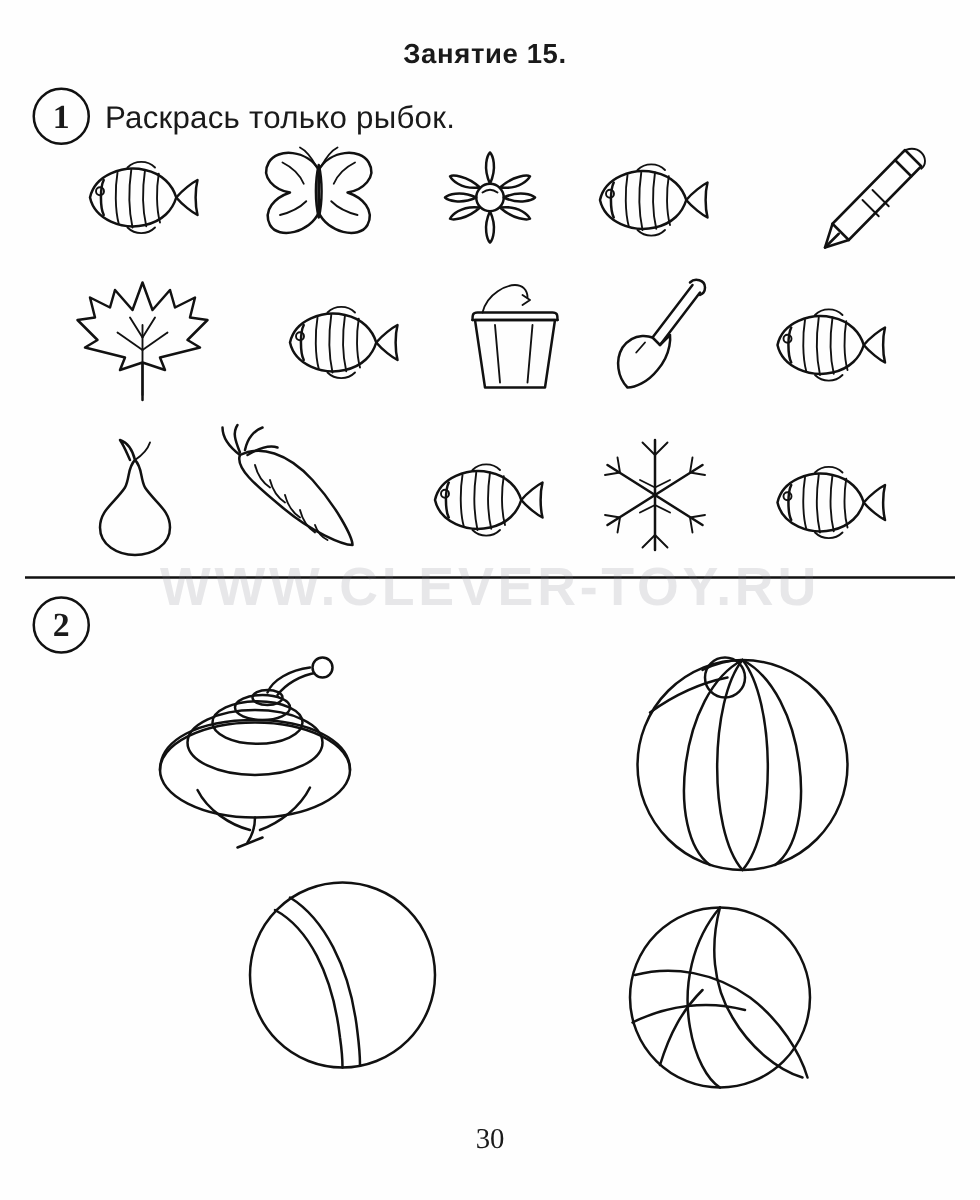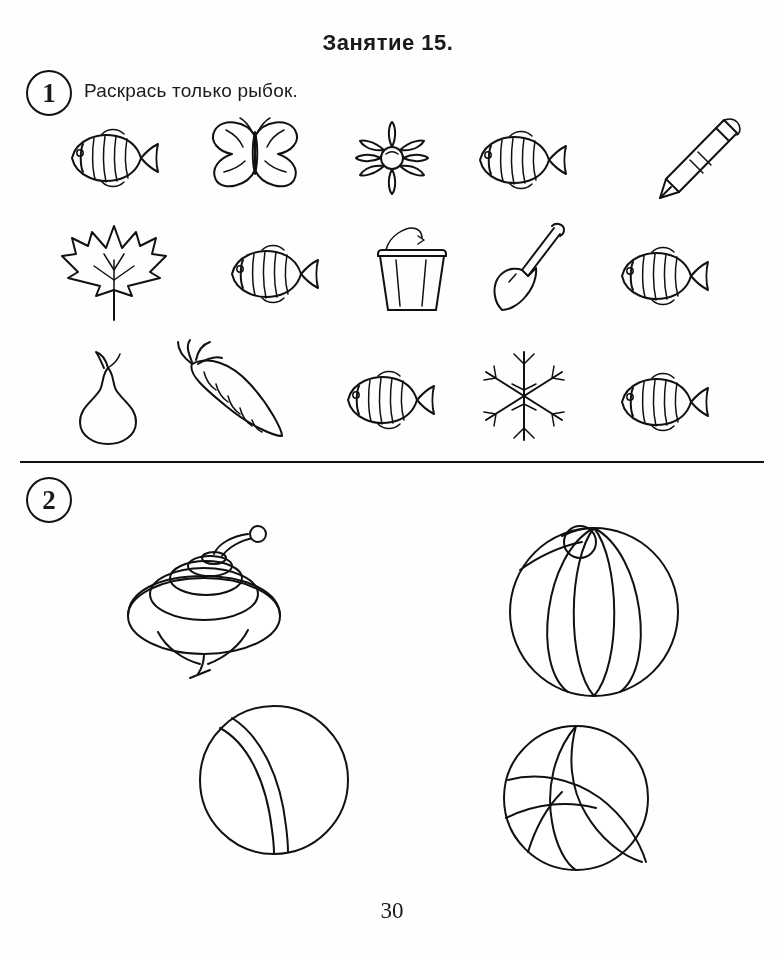--- a/index.html
+++ b/index.html
@@ -41,21 +41,21 @@
     display: flex;
     align-items: center;
     justify-content: center;
     font-size: 27px;
     font-weight: bold;
     font-family: "Liberation Serif", serif;
     line-height: 1;
   }
   .task-text {
     position: absolute;
-    font-size: 19px;
+    font-size: 25px;
     letter-spacing: 0.2px;
   }
 
   
   .divider {
     position: absolute;
     left: 20px;
     width: 744px;
     height: 2px;
     background: #111;
@@ -369,16 +369,17 @@
     <svg width="160" height="160" viewBox="0 0 160 160">
       <circle class="ln fillw" cx="76" cy="76" r="72"></circle>
       <path class="ln" d="M76 4 C54 30 46 66 52 100 C56 124 66 142 76 148"></path>
       <path class="ln" d="M76 4 C68 34 70 66 86 92 C100 116 122 134 142 140"></path>
       <path class="ln" d="M8 58 C38 50 72 56 100 76 C124 94 140 120 146 140"></path>
       <path class="ln" d="M6 96 C34 82 66 78 96 86"></path>
       <path class="ln" d="M28 130 C36 104 46 86 62 70"></path>
     </svg>
   </div>
 
+  <div class="watermark">WWW.CLEVER-TOY.RU</div>
 
   <div class="page-number">30</div>
 
 </div>
 
 </body></html>

